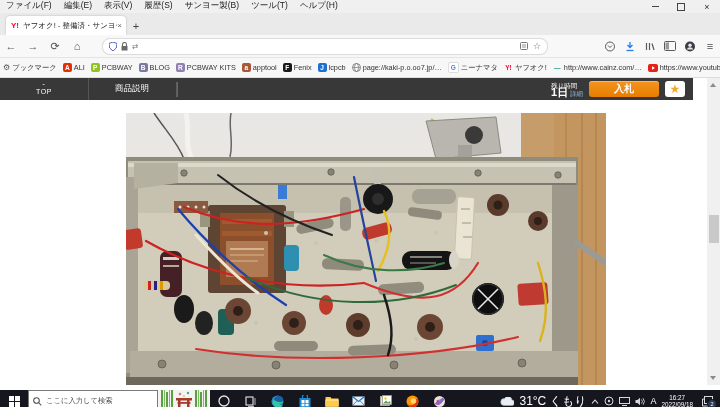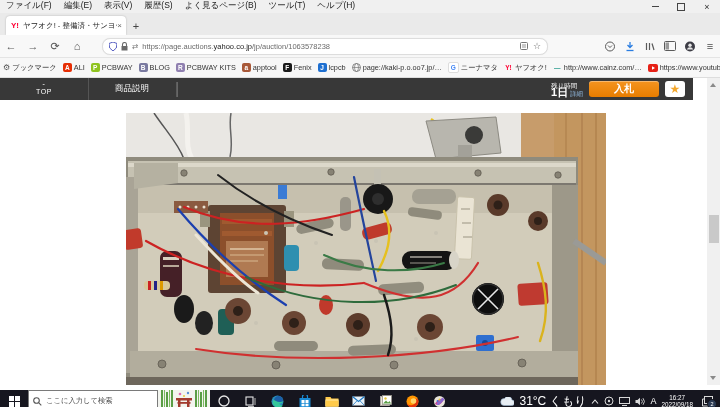--- a/index.html
+++ b/index.html
@@ -58,21 +58,21 @@
 </head>
 <body>
 
 <div id="stage">
 
   <div id="menubar" class="abs">
     <span class="menu-item">ファイル(F)</span>
     <span class="menu-item">編集(E)</span>
     <span class="menu-item">表示(V)</span>
     <span class="menu-item">履歴(S)</span>
-    <span class="menu-item">よく見るページ(B)</span>
+    <span class="menu-item">サンヨー製(B)</span>
     <span class="menu-item">ツール(T)</span>
     <span class="menu-item">ヘルプ(H)</span>
     <div id="wincontrols">
       <div class="winbtn">
           <div class="minbar"></div>
         </div>
       <div class="winbtn">
           <div class="restbox"></div>
         </div>
       <div class="winbtn">×</div>
@@ -95,21 +95,20 @@
     <span class="navbtn">⌂</span>
     <div id="urlbar">
       <svg width="8" height="9" viewBox="0 0 8 9" style="margin-right:4px;">
         <path d="M4 0 L8 1.5 L7.3 6 L4 9 L0.7 6 L0 1.5 Z" fill="none" stroke="#5961c3" stroke-width="1"></path>
       </svg>
       <svg width="7" height="9" viewBox="0 0 7 9" style="margin-right:4px;">
         <rect x="0.5" y="4" width="6" height="4.5" fill="#6a6a6a"></rect>
           <path d="M1.5 4 V2.5 a2 2 0 0 1 4 0 V4" fill="none" stroke="#6a6a6a" stroke-width="1.1"></path>
       </svg>
       <span style="margin-right:4px;color:#777;">⇄</span>
-      <span><span>https://page.auctions.</span><span class="domain">yahoo.co.jp</span><span>/jp/auction/1063578238</span></span>
       <span class="grow"></span>
       <svg width="8" height="8" viewBox="0 0 8 8" style="margin-right:5px;">
         <rect x="0.5" y="0.5" width="7" height="7" rx="1" fill="none" stroke="#777" stroke-width="1"></rect>
           <line x1="2" y1="3" x2="6" y2="3" stroke="#777" stroke-width="0.8"></line>
           <line x1="2" y1="5" x2="6" y2="5" stroke="#777" stroke-width="0.8"></line>
       </svg>
       <span style="color:#666;font-size:9px;">☆</span>
     </div>
     <span class="grow" style="flex:1;"></span>
     <svg class="tbicon" width="11" height="11" viewBox="0 0 11 11">

